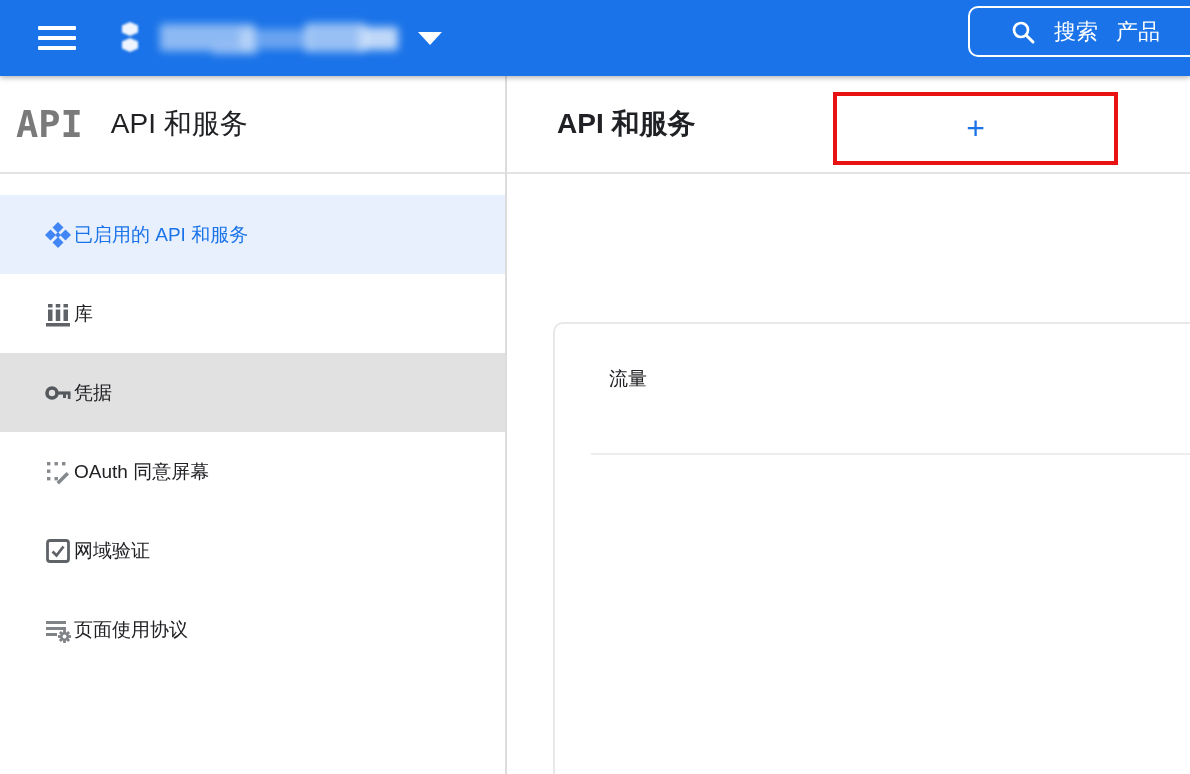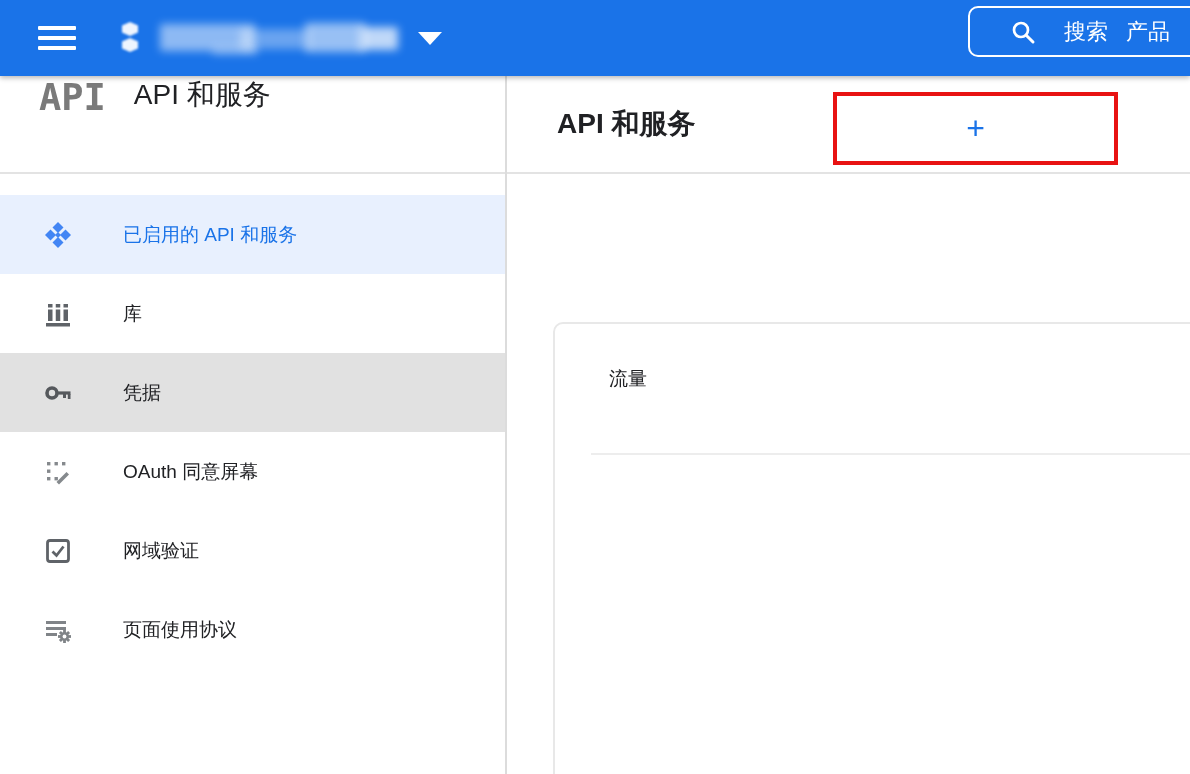--- a/index.html
+++ b/index.html
@@ -31,40 +31,40 @@
   .b4 { left:200px;top:7px; width:38px;  height:23px; opacity:.72; }
   .b5 { left:52px; top:27px; width:46px; height:8px;  opacity:.3; }
   .caret { margin-left:18px; width:0; height:0;
     border-left:12px solid transparent; border-right:12px solid transparent;
     border-top:13px solid #fff; }
 
   .searchbox { position:absolute; left:968px; top:6px; width:330px; height:51px;
     border:2px solid #fff; border-radius:10px; display:flex; align-items:center;
     padding-left:40px; color:#fff; cursor:pointer; }
   .searchbox .txt { font-size:22px; }
-  .searchbox .t1 { margin-left:28px; }
+  .searchbox .t1 { margin-left:18px; }
   .searchbox .t2 { margin-left:18px; }
 
   
   .content { display:flex; height:698px; }
 
   .sidebar { width:507px; border-right:2px solid #dcdcdc; background:#fff; flex:none; }
   .side-header { height:98px; border-bottom:2px solid #e3e3e3; display:flex;
-    align-items:flex-start; padding-left:39px; }
+    align-items:center; padding-left:16px; }
   .api-logo { font-family:"DejaVu Sans Mono",monospace; font-weight:700;
     font-size:37px; color:#7a7a7a; letter-spacing:0; }
   .side-title { margin-left:28px; font-size:28px; color:#202124; }
 
   .nav { margin-top:21px; }
   .nav-item { height:79px; display:flex; align-items:center; cursor:pointer; }
   .nav-item.selected { background:#e8f0fe; }
   .nav-item.hovered  { background:#e1e1e1; }
   .nav-icon { width:32px; margin-left:42px; display:flex; justify-content:center;
     align-items:center; flex:none; }
-  .nav-label { margin-left:49px; font-size:19px; color:#202124; white-space:nowrap;text-align:right; }
+  .nav-label { font-size:19px; color:#202124; white-space:nowrap;text-align:right; }
   .nav-item.selected .nav-label { color:#1a73e8; }
 
   
   .main { flex:1; position:relative; background:#fff; }
   .main-header { height:98px; border-bottom:2px solid #e3e3e3; display:flex;
     align-items:center; padding-left:50px; position:relative; }
   .main-title { font-size:28px; color:#202124; }
   .red-annotation { position:absolute; left:326px; top:16px; width:285px; height:73px;
     border:4px solid #e81212; display:flex; align-items:center; justify-content:center; }
   .enable-btn { display:flex; align-items:center; gap:15px; background:none; border:none;

